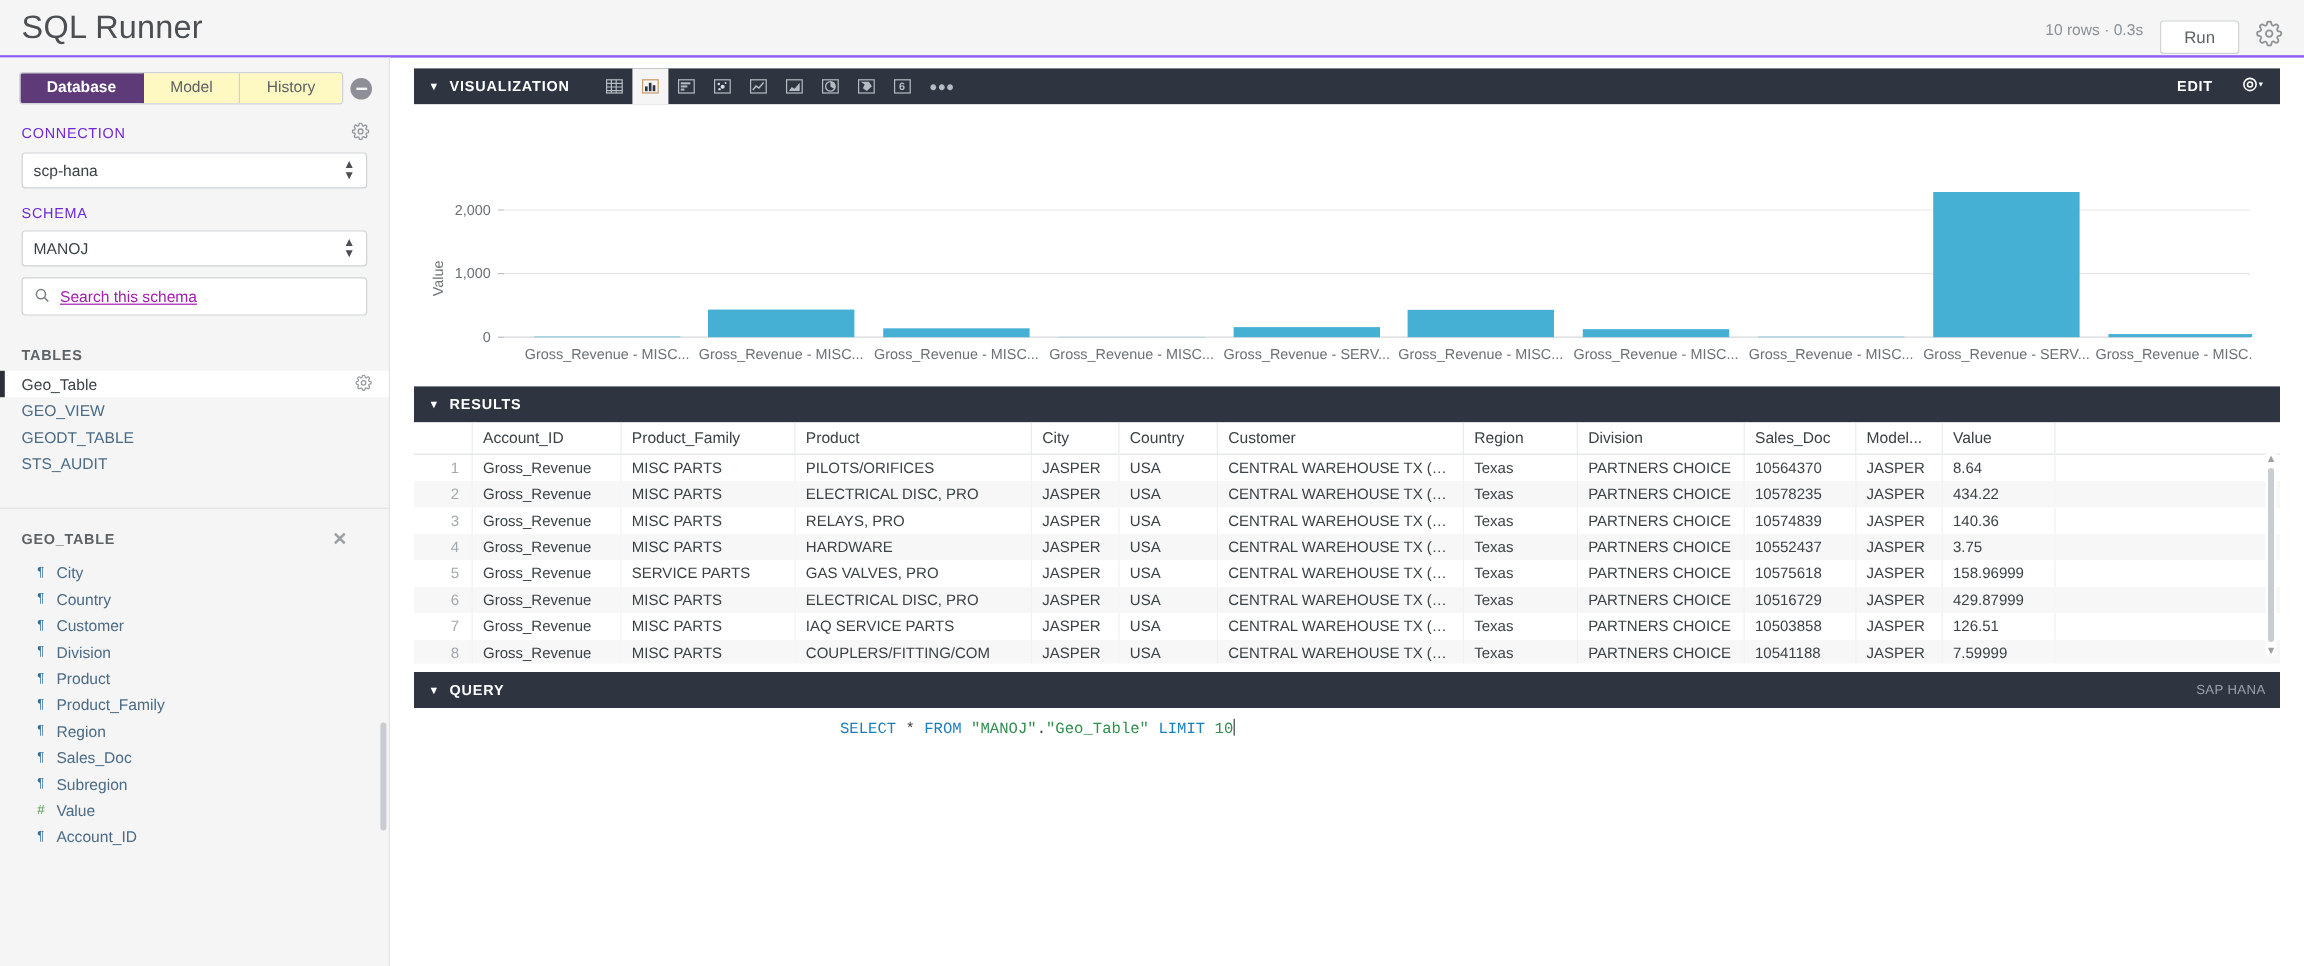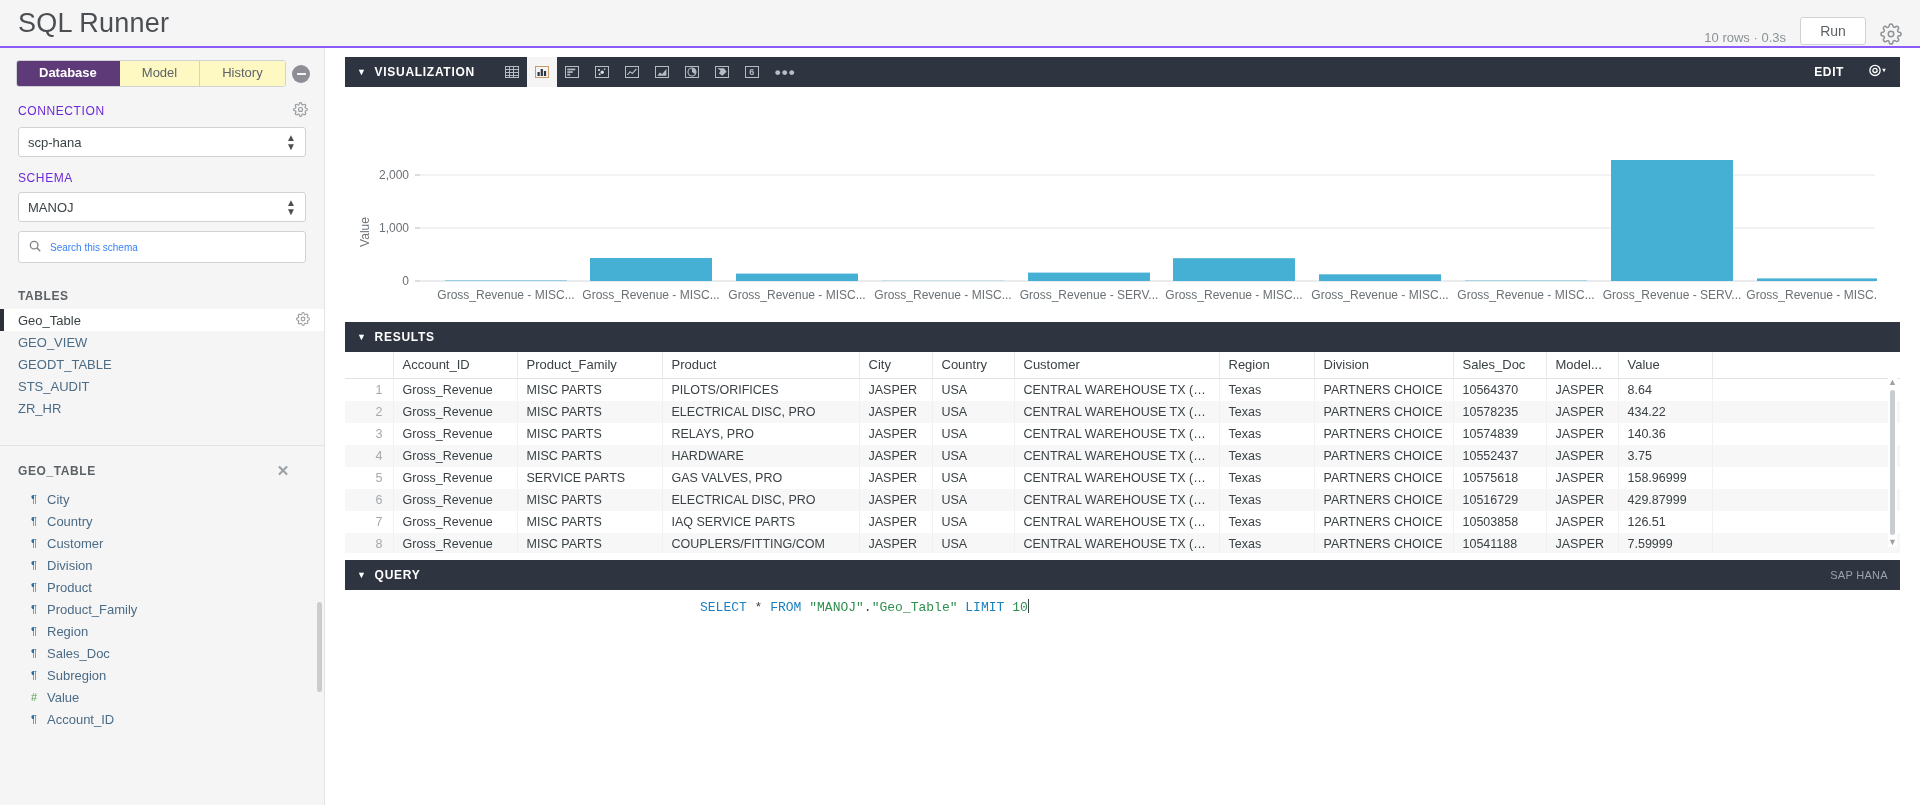--- a/index.html
+++ b/index.html
@@ -10,21 +10,21 @@
     font-size:13px; color:#3a4245;
     background:#fff; overflow:hidden;
   }
 
   
   #topbar {
     height:48px; background:#f5f5f5; border-bottom:2px solid #8b5cf6;
     display:flex; align-items:center; padding:0 18px; position:relative;
   }
   #app-title { font-size:27px; font-weight:300; color:#4b4f53; letter-spacing:.2px; }
-  #topbar-right { margin-left:auto; display:flex; align-items:flex-end; gap:14px;margin-top:16px; }
+  #topbar-right { margin-left:auto; display:flex; align-items:flex-start; gap:14px;margin-top:16px; }
   #run-stats { font-size:13px; color:#8a9296; }
   #run-button {
     width:66px; height:28px; background:#fff; border:1px solid #cfd3d6; border-radius:3px;
     color:#5c6266; font-size:14px; display:flex; align-items:center; justify-content:center;
     cursor:pointer;
   }
   #gear-top { width:22px; height:22px; cursor:pointer; opacity:.75; }
 
   
   #shell { display:flex; height:757px; }
@@ -59,21 +59,21 @@
     width:100%; height:30px; background:#fff; border:1px solid #cfd3d6; border-radius:3px;
     display:flex; align-items:center; padding:0 9px; font-size:13px; color:#3a4245; cursor:pointer;
   }
   .sel .arrows { margin-left:auto; font-size:10px; line-height:9px; color:#4b4f53; text-align:center; }
 
   .search-wrap { padding:0 18px 4px 18px; }
   .search-box {
     width:100%; height:32px; background:#fff; border:1px solid #cfd3d6; border-radius:3px;
     display:flex; align-items:center; padding:0 9px; gap:8px;
   }
-  .search-box .ph { font-size:10px; color:#3b82f6; }
+  .search-box .ph { font-size:13px; color:#a21caf;text-decoration:underline; }
 
   .tables-head { padding:22px 18px 6px 18px; font-size:12px; font-weight:700; letter-spacing:.6px; color:#5c6266; }
   .table-item {
     position:relative; height:22px; display:flex; align-items:center;
     padding-left:18px; font-size:13px; color:#4b6b86; cursor:pointer;
   }
   .table-item.active { background:#fff; color:#3a4245; }
   .table-item.active::before {
     content:""; position:absolute; left:0; top:0; bottom:0; width:4px; background:#2b3039;
   }
@@ -241,23 +241,20 @@
         </span>
       </div>
       <div class="table-item">
         <span>GEO_VIEW</span>
       </div>
       <div class="table-item">
         <span>GEODT_TABLE</span>
       </div>
       <div class="table-item">
         <span>STS_AUDIT</span>
-      </div>
-      <div class="table-item">
-        <span>ZR_HR</span>
       </div>
     </div>
 
     <div class="divider"></div>
 
     <div class="fields-head field-head-row">
       <span>GEO_TABLE</span>
       <span class="x">✕</span>
     </div>
 

